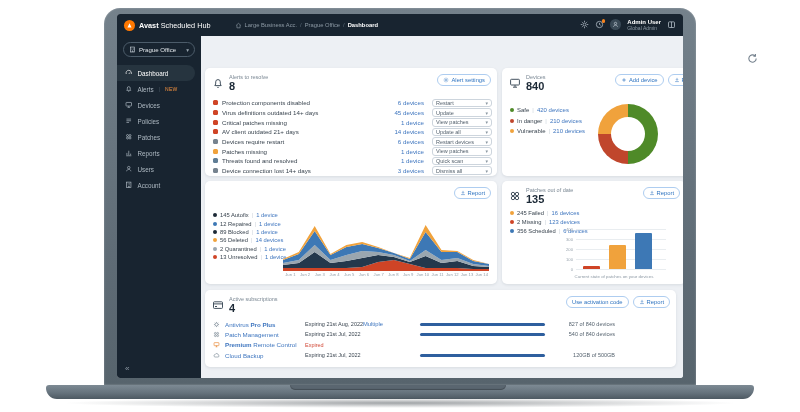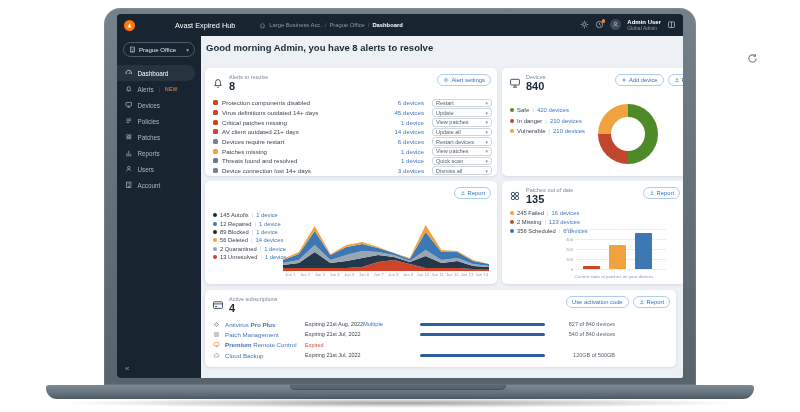--- a/index.html
+++ b/index.html
@@ -22,21 +22,21 @@
     background:radial-gradient(ellipse at center, rgba(20,28,35,.4), rgba(20,28,35,0) 70%); }
   .refresh-float { position:absolute; left:747px; top:50px; width:11px; height:11px; color:#75828e; }
 
   
   .topbar { position:absolute; left:0; top:0; width:566px; height:22px; background:#182430;
     display:flex; align-items:center; padding:0 7px; }
   .logo { width:11px; height:11px; border-radius:50%; background:#ff7800; display:inline-flex;
     align-items:center; justify-content:center; margin-right:4px; flex:0 0 auto; }
   .logo svg { width:7px; height:7px; }
   .brand { font-size:7.3px; color:#fff; white-space:nowrap; }
-  .brand b { font-weight:normal;margin-left:36px; }
+  .brand b { font-weight:bold; }
   .breadcrumb { display:flex; align-items:center; gap:3px; margin-left:24px; font-size:5.8px; color:#8d9aa5; white-space:nowrap; }
   .breadcrumb .bc-item { color:#8d9aa5; }
   .breadcrumb .bc-item.last { color:#fff; font-weight:bold; }
   .breadcrumb .bc-sep { color:#5c6b78; }
   .bc-home { width:7px; height:7px; color:#8d9aa5; }
   .topbar-right { margin-left:auto; display:flex; align-items:center; gap:6px; }
   .tb-ic { width:9px; height:9px; color:#aeb9c2; position:relative; display:inline-flex; }
   .notif-dot { position:absolute; right:-1px; top:-1px; width:3.5px; height:3.5px; background:#f5831e; border-radius:50%; }
   .avatar { width:11px; height:11px; border-radius:50%; background:#394956; color:#c2ccd4;
     display:inline-flex; align-items:center; justify-content:center; }
@@ -142,21 +142,21 @@
 
   <div class="laptop-screen">
     <div class="screen">
 
       <header class="topbar">
         <span class="logo">
           <svg viewBox="0 0 12 12">
               <path d="M2.5 9.5 6 2l3.5 7.5z" fill="#fff"></path>
             </svg>
         </span>
-        <span class="brand"><b>Avast</b> <span>Expired Hub</span></span>
+        <span class="brand"><b>Avast</b> <span>Scheduled Hub</span></span>
         <nav class="breadcrumb" id="breadcrumb">
             <span class="bc-home"><svg viewBox="0 0 12 12" fill="none" stroke="currentColor" stroke-width="1.1">
                 <path d="M1.8 6 6 2.3 10.2 6"></path>
                 <path d="M3.3 5.5V10h5.4V5.5"></path>
               </svg></span>
             <span class="bc-item">Large Business Acc.</span>
             <span class="bc-sep">/</span>
             <span class="bc-item">Prague Office</span>
             <span class="bc-sep">/</span>
             <span class="bc-item last">Dashboard</span>
@@ -279,21 +279,20 @@
                   <path d="M4.5 4h1M6.8 4h1M4.5 6h1M6.8 6h1M5.5 10.3V8.3h1.4v2"></path>
                 </svg>
               </span>
               <span class="nav-label">Account</span>
             </div>
           </div>
         <div class="collapse">«</div>
       </nav>
 
       <main class="main">
-        <div class="greeting">Good morning Admin, you have 8 alerts to resolve</div>
 
         <section class="card" id="card-alerts">
           <div class="card-head">
             <span class="head-icon">
               <svg viewBox="0 0 12 12" fill="none" stroke="currentColor" stroke-width="1">
                   <path d="M2.8 8.6h6.4L8.3 7V4.9a2.3 2.3 0 0 0-4.6 0V7z"></path>
                   <path d="M5.1 9.9a1 1 0 0 0 1.8 0"></path>
                 </svg>
             </span>
             <div>

